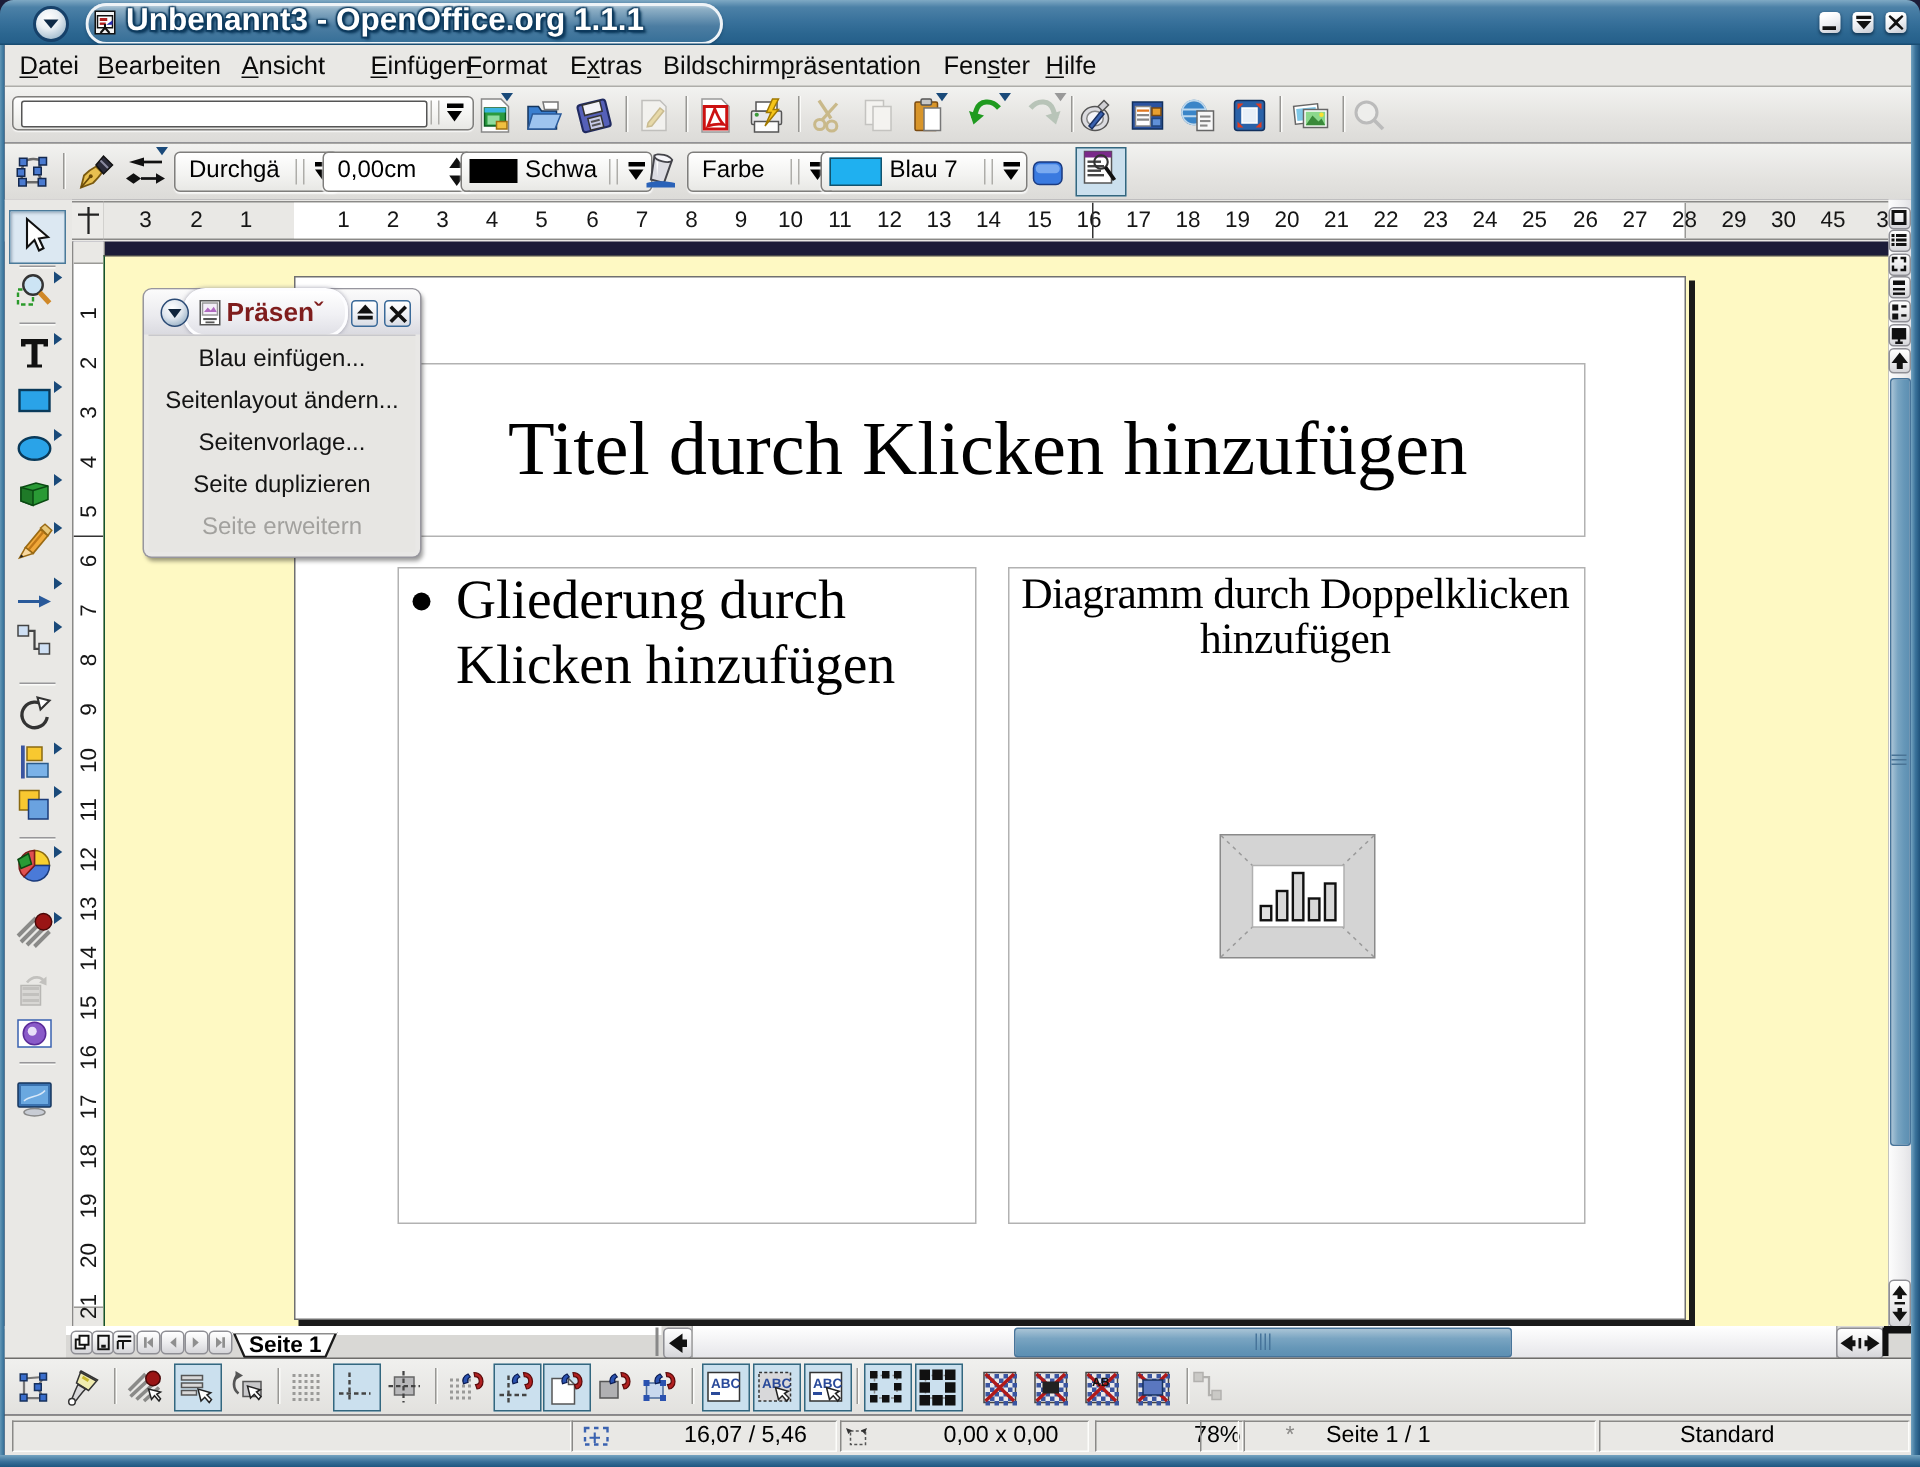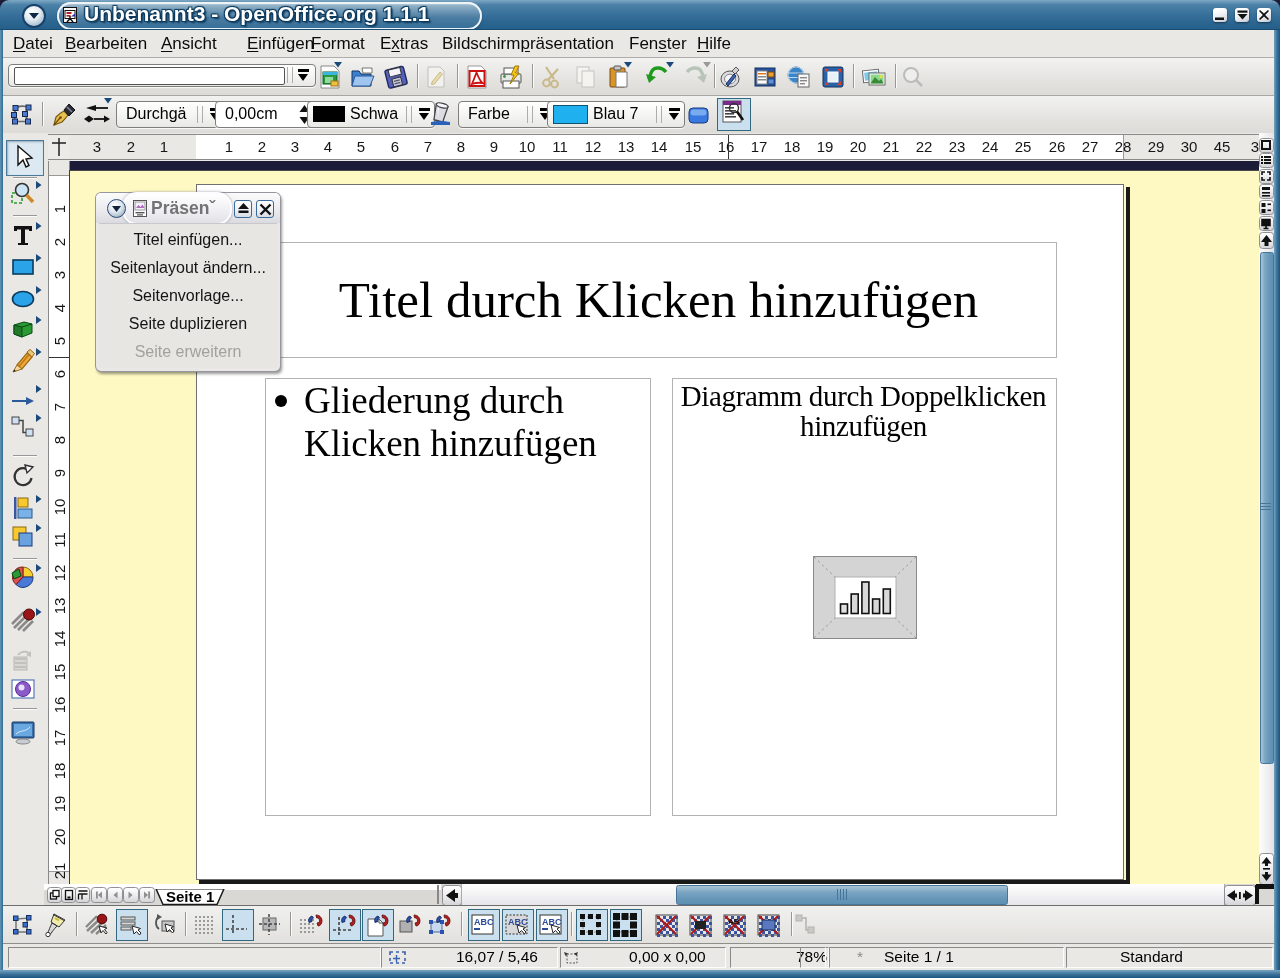--- a/index.html
+++ b/index.html
@@ -1058,31 +1058,31 @@
  <svg style="left:16px;top:13px;" width="9" height="7">
       <path d="M0 0 h9 l-4.5 6z" fill="#10253c"></path>
     </svg>
  <svg style="left:37px;top:7px;" width="15" height="17" viewBox="0 0 15 17">
       <rect x="0.5" y="0.5" width="13" height="16" fill="#fff" stroke="#555"></rect>
       <rect x="2" y="2" width="10" height="8" fill="#f4eef8" stroke="#999"></rect>
       <path d="M3 8 l2.5-3 2 2 2-2.5 2 3.5z" fill="#b06ac0"></path>
       <rect x="2.5" y="12" width="9" height="1.4" fill="#555"></rect>
       <rect x="4" y="14.3" width="6" height="1.2" fill="#555"></rect>
     </svg>
- <div style="position:absolute;left:55px;top:5px;font-size:17.5px;font-weight:bold;color:#737373;">Präsenˇ</div>
+ <div style="position:absolute;left:55px;top:5px;font-size:17.5px;font-weight:bold;color:#7f1d1d;">Präsenˇ</div>
  <div class="pbtn" style="left:138px;">
       <svg style="left:2.5px;top:2px;" width="11" height="11">
         <path d="M5.5 0 L11 6 H0 Z" fill="#111"></path>
         <rect x="0.5" y="7.5" width="10" height="2.5" fill="#111"></rect>
       </svg>
     </div>
  <div class="pbtn" style="left:160px;">
       <svg style="left:2.5px;top:2.5px;" width="11" height="11">
         <path d="M0.5 0.5 L10.5 10.5 M10.5 0.5 L0.5 10.5" stroke="#111" stroke-width="2.4"></path>
       </svg>
     </div>
  <div id="presbody">
-  <div class="pitem" style="top:7px;">Titel einfügen...</div>
+  <div class="pitem" style="top:7px;">Blau einfügen...</div>
   <div class="pitem" style="top:35px;">Seitenlayout ändern...</div>
   <div class="pitem" style="top:63px;">Seitenvorlage...</div>
   <div class="pitem" style="top:91px;">Seite duplizieren</div>
   <div class="pitem" style="top:119px;color:#a2a19e;">Seite erweitern</div>
  </div>
 </div>
 </body></html>

